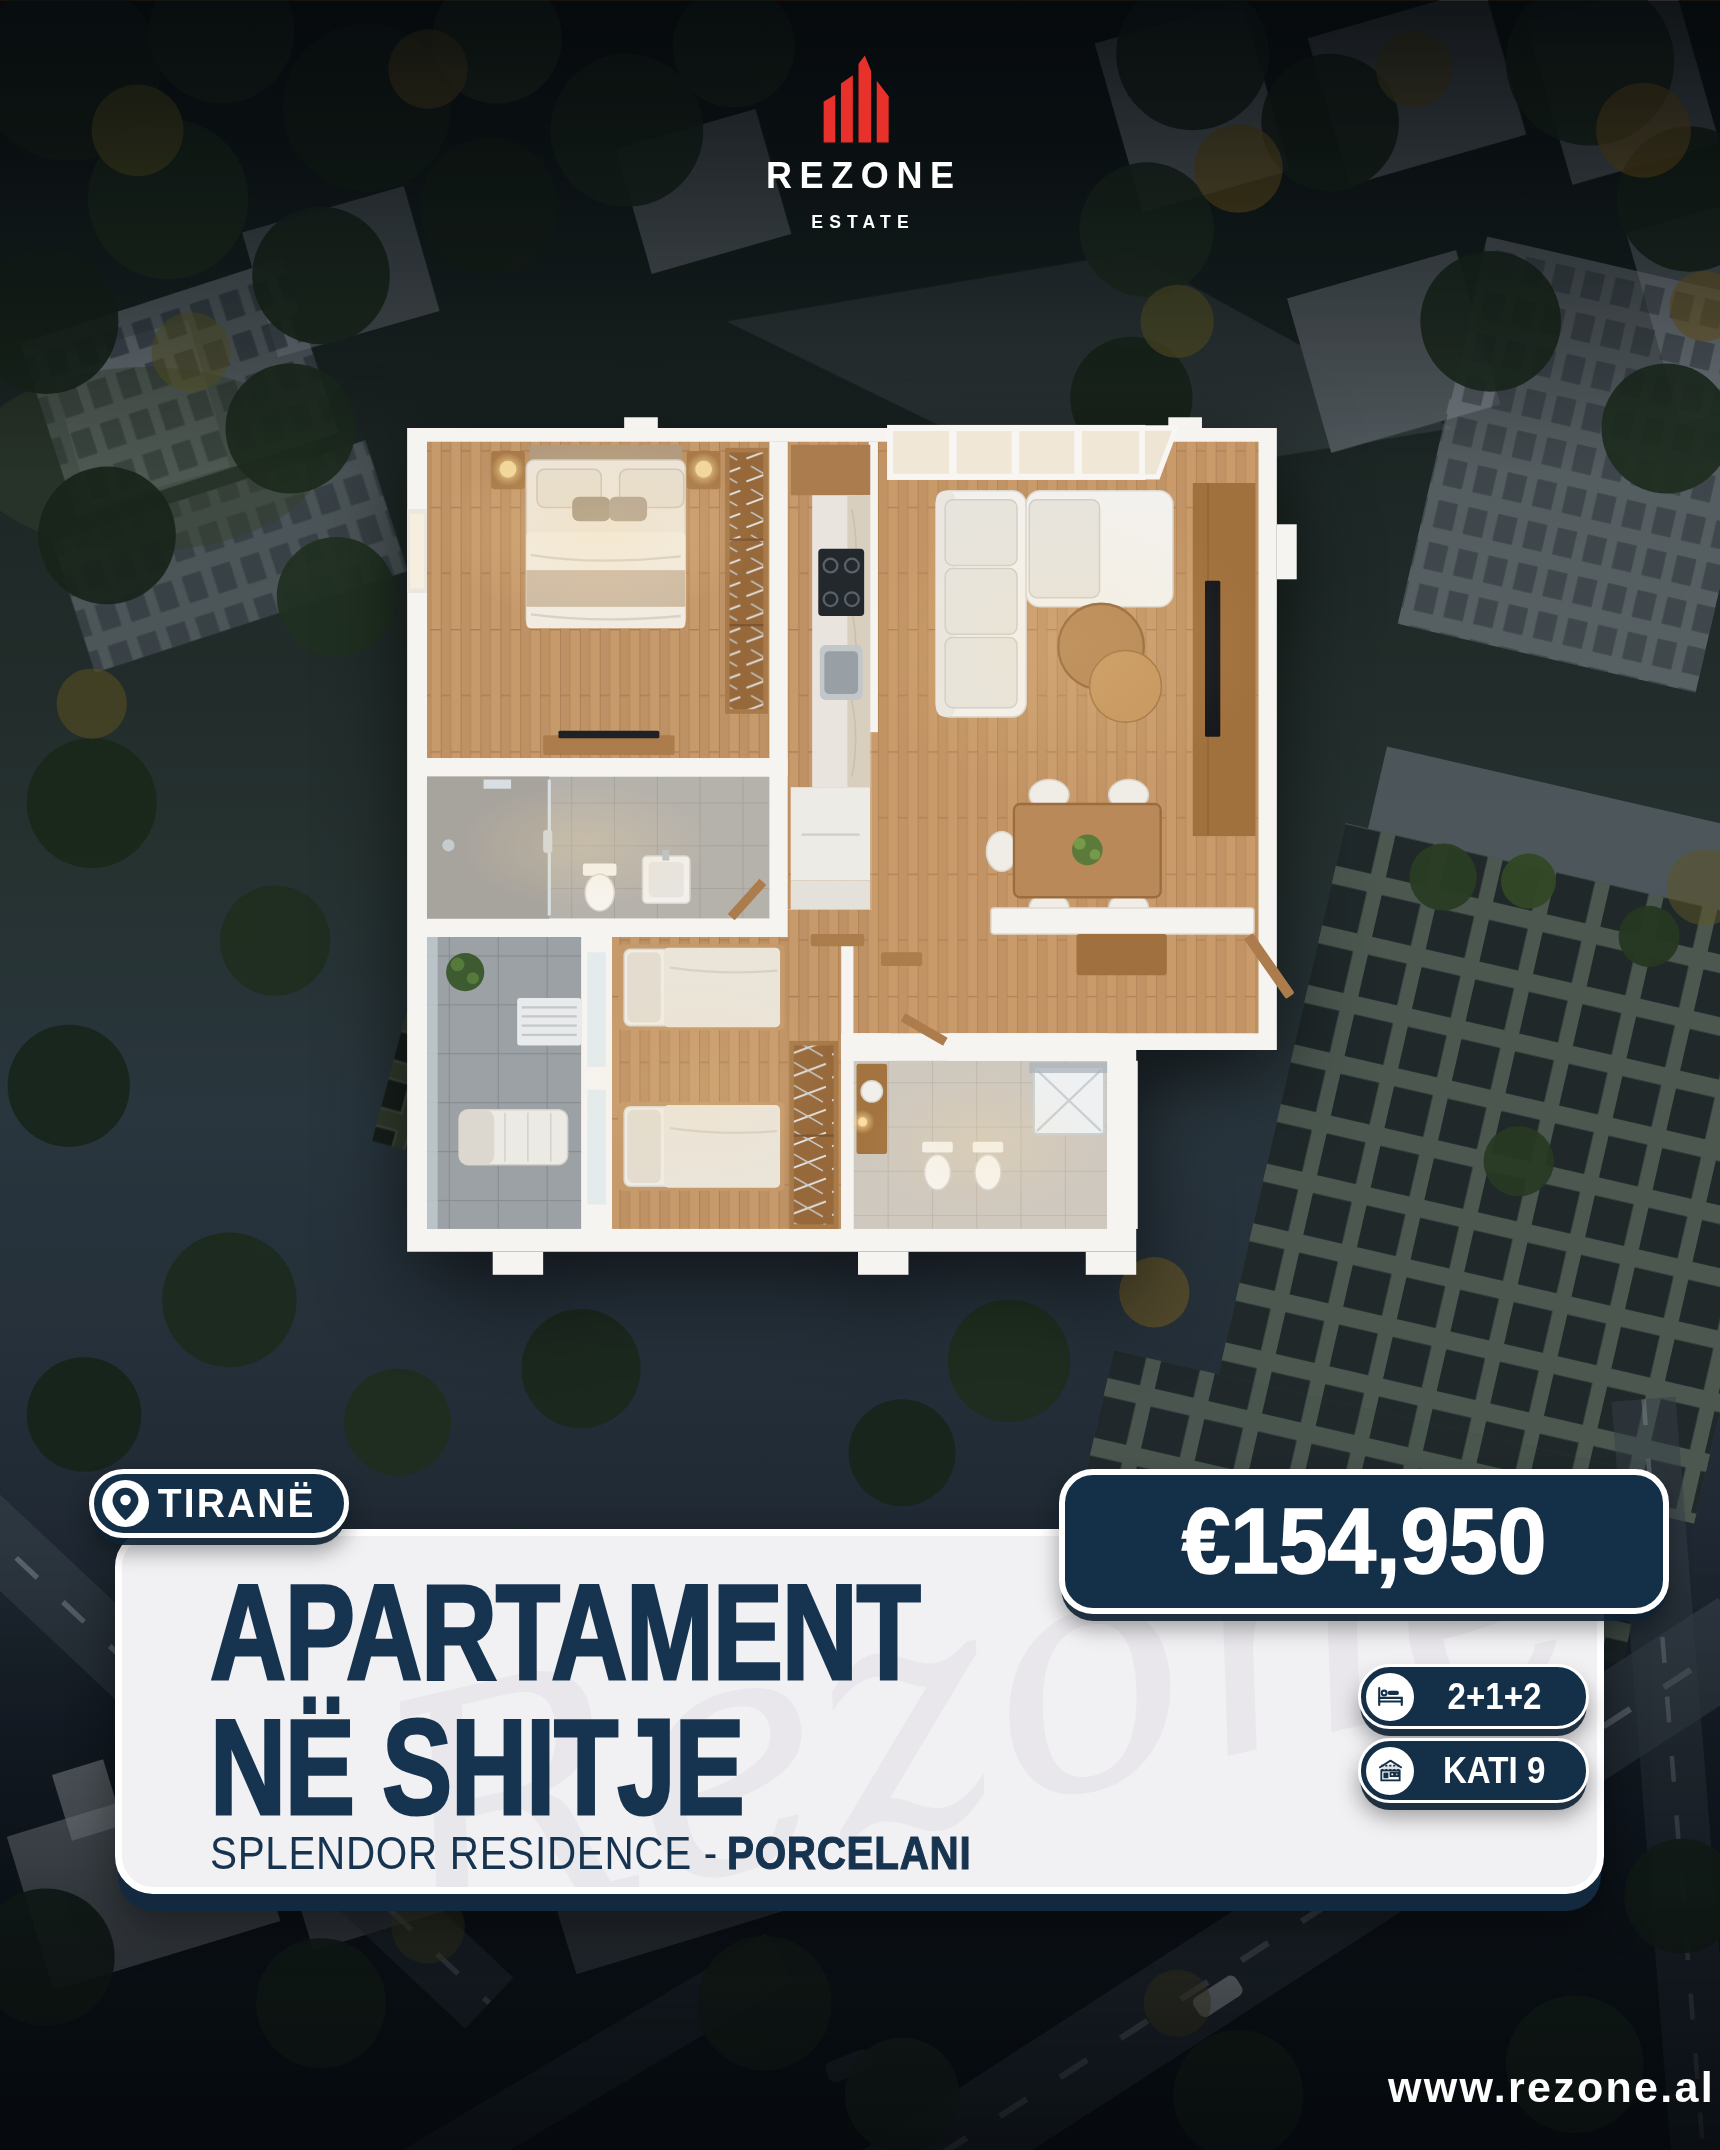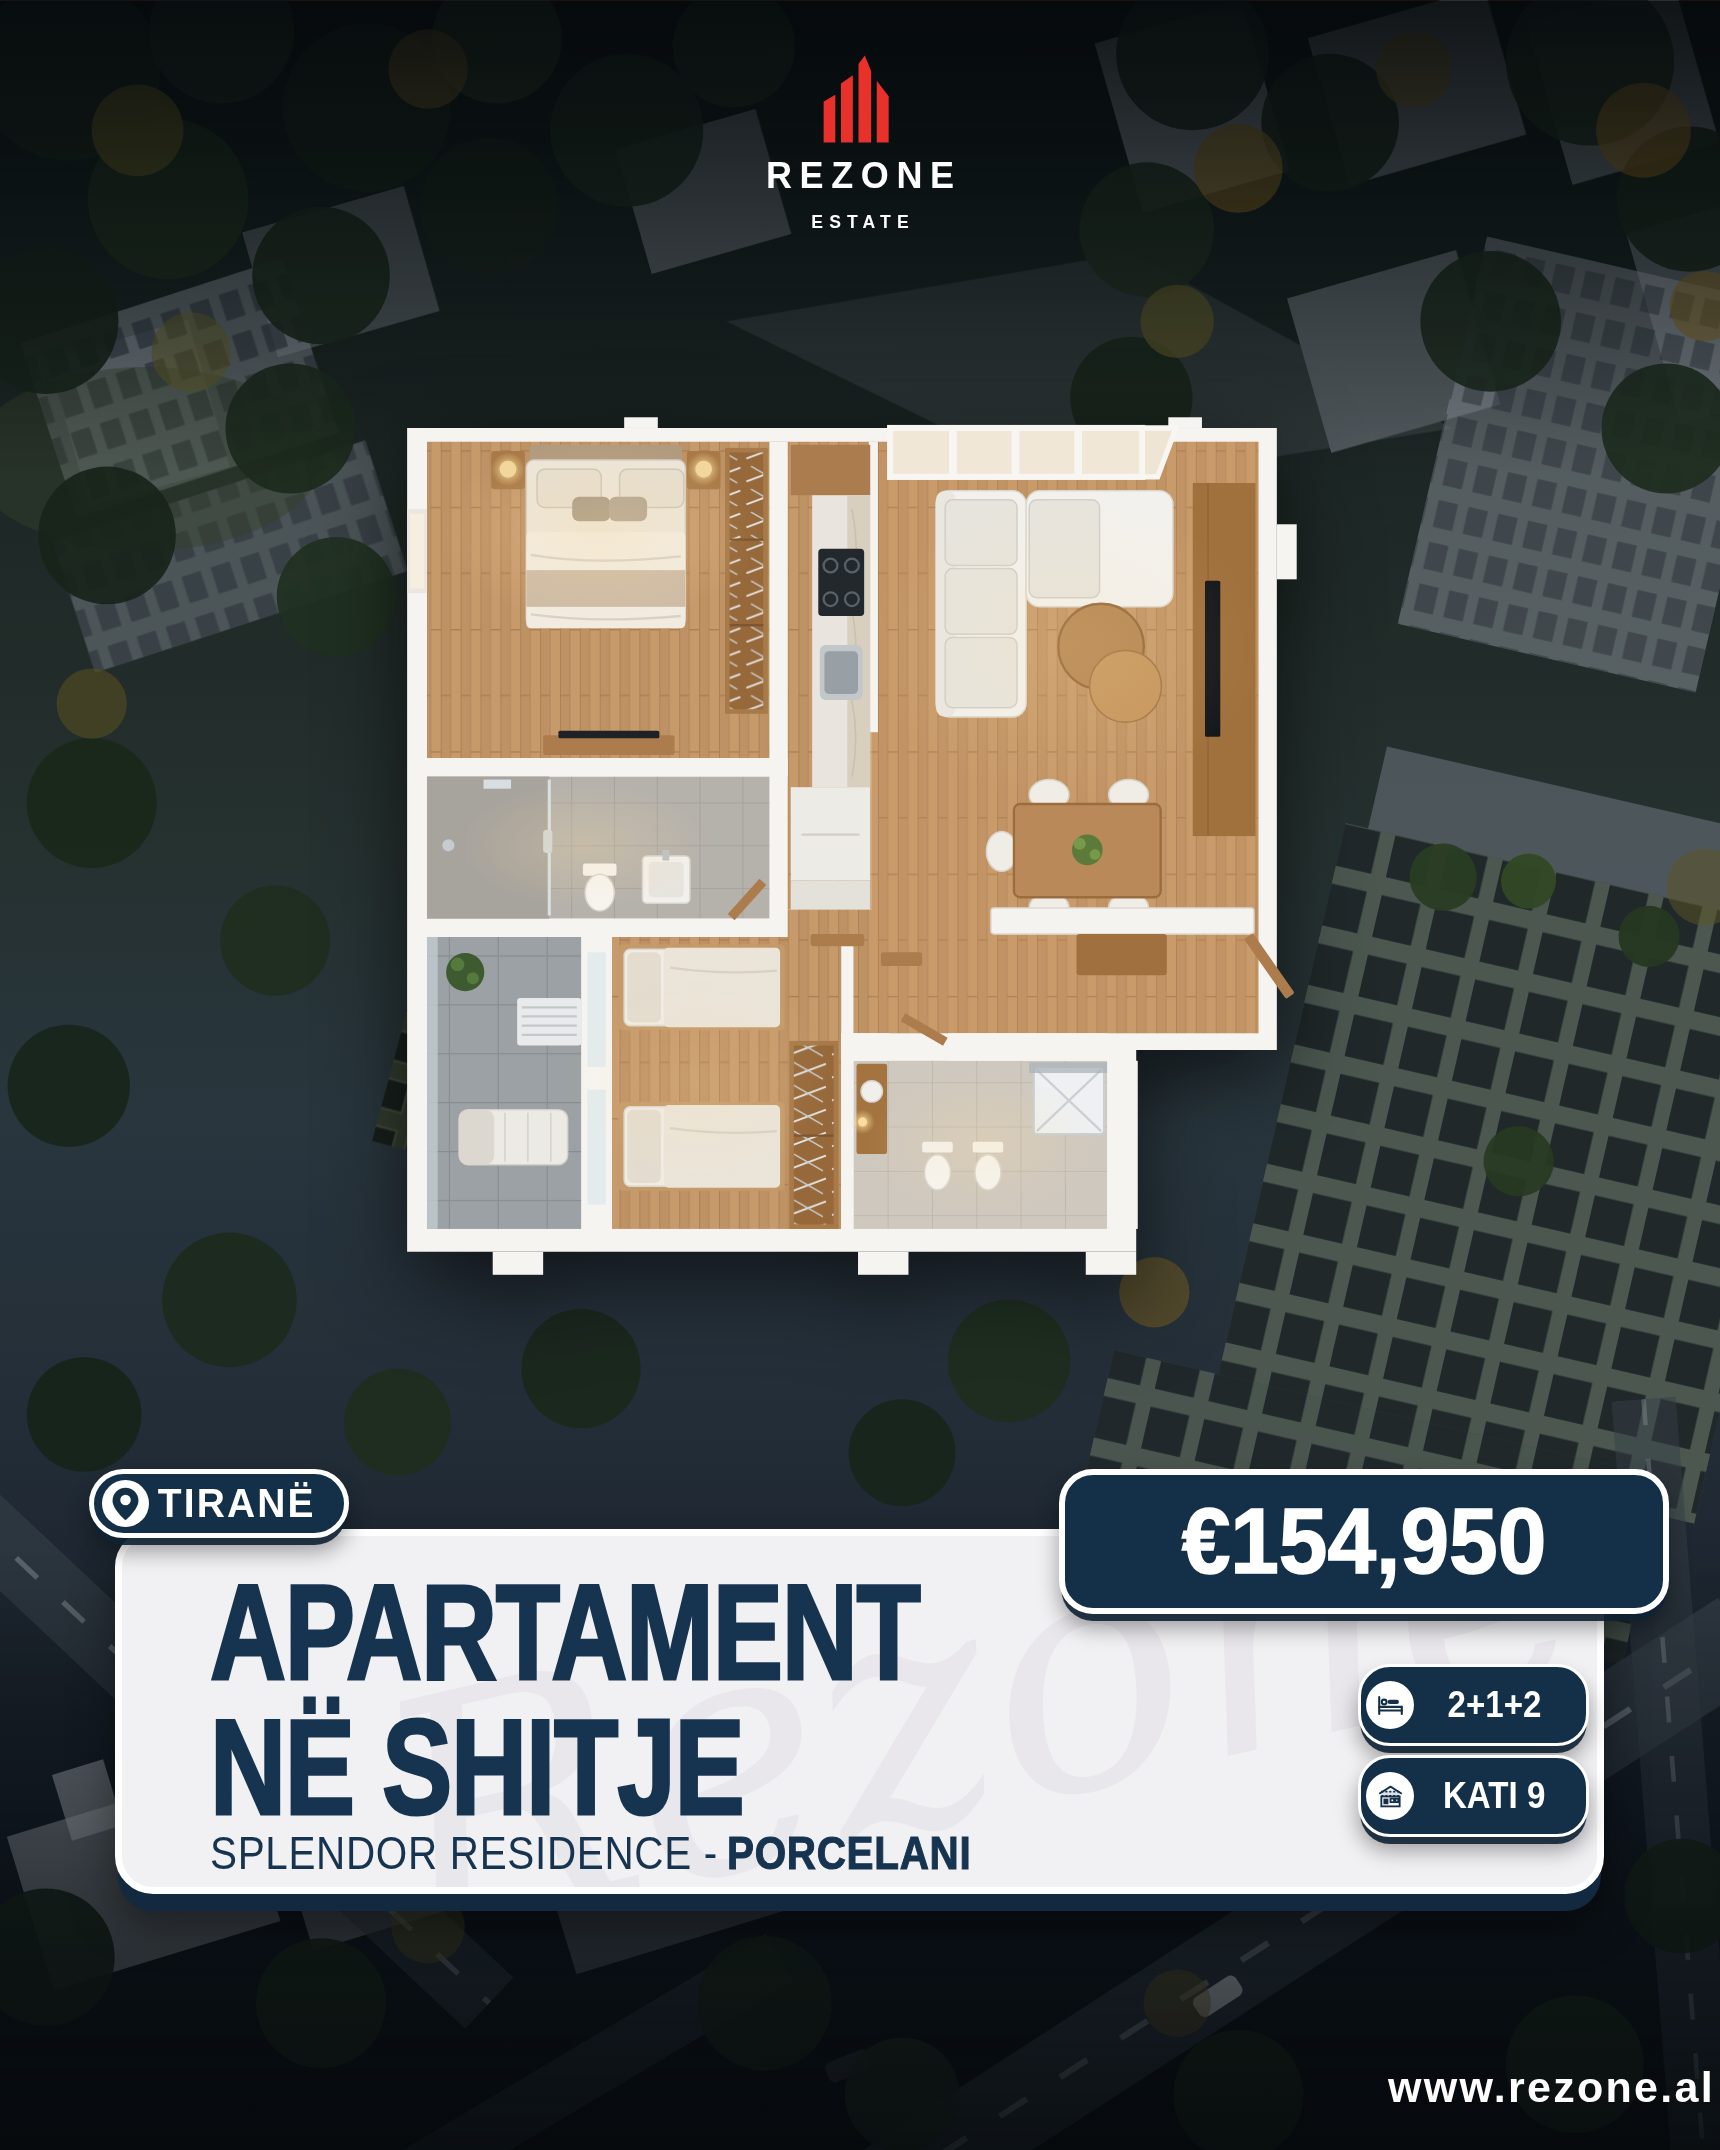--- a/index.html
+++ b/index.html
@@ -41,21 +41,21 @@
              padding-left:7.6px;}
   .loc-badge .disc{width:47px;height:47px;border-radius:50%;background:#ffffff;
                    display:flex;align-items:center;justify-content:center;flex:none;}
   .loc-badge .lbl{color:#ffffff;font-weight:700;font-size:41px;letter-spacing:2.3px;
                   margin:0 auto;padding-right:20px;transform:scaleX(.95);}
   .price-badge{position:absolute;left:1059px;top:1469px;width:610px;height:145px;z-index:4;
                border-width:6.9px;border-radius:34px;justify-content:center;}
   .price-badge .amt{color:#ffffff;font-weight:700;font-size:93px;letter-spacing:0px;
                     transform:scaleX(.94);-webkit-text-stroke:1.5px #fff;}
   .specs{position:absolute;left:1358px;top:1664px;width:231px;z-index:4;}
-  .spec{position:relative;width:231px;height:82px;margin-bottom:9.2px;padding-left:5.4px;
+  .spec{position:relative;width:231px;height:65px;margin-bottom:9.2px;padding-left:5.4px;
         border-width:3.8px;border-radius:32px;}
   .spec .disc{width:48px;height:48px;border-radius:50%;background:#ffffff;
               display:flex;align-items:center;justify-content:center;flex:none;}
   .spec .lbl{color:#ffffff;font-weight:700;font-size:36px;margin:0 auto;
              padding-right:12.2px;transform:scaleX(.92);white-space:nowrap;}
   
   .website{position:absolute;left:0;right:5px;top:2063px;text-align:right;z-index:5;
            color:#ffffff;font-weight:700;font-size:43px;letter-spacing:2.3px;}
 </style>
 </head>

